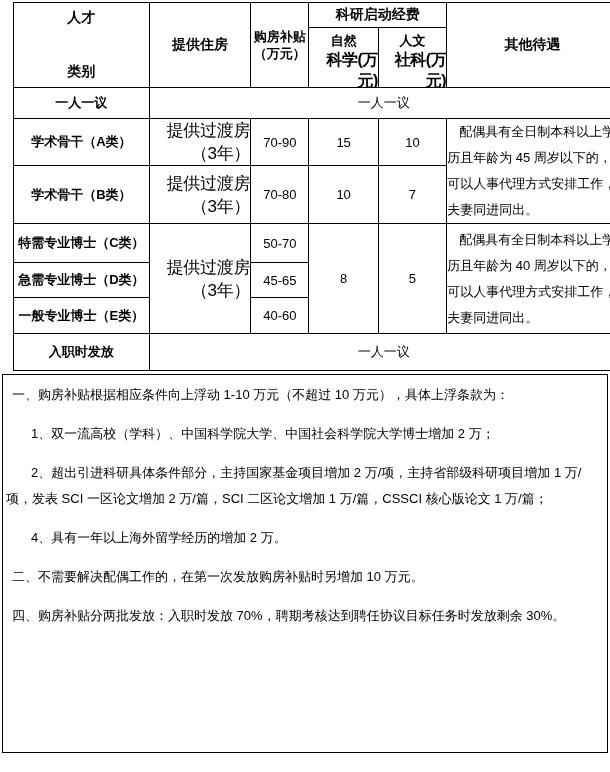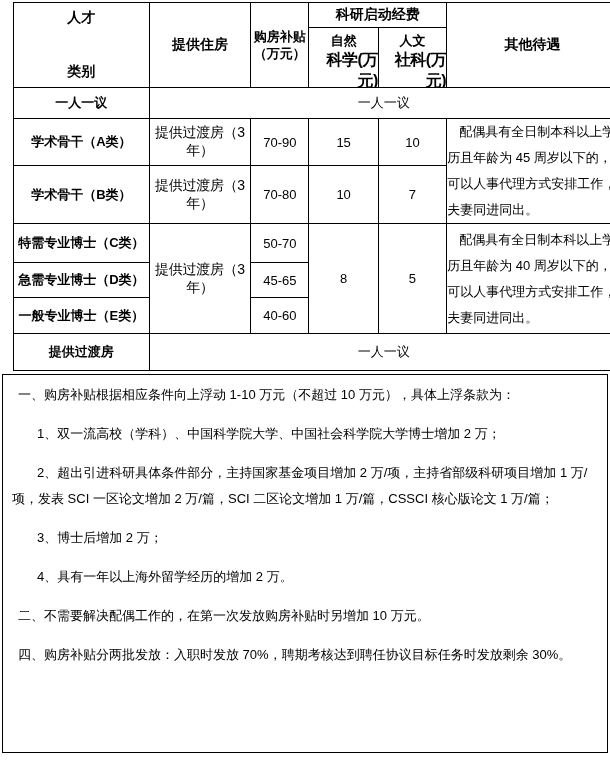--- a/index.html
+++ b/index.html
@@ -61,39 +61,40 @@
   .cat {
     font-weight: bold;
     font-size: 13px;
     text-align: center;
   }
   .center {
     font-size: 13px;
     text-align: center;
   }
   .housing {
-    font-size: 14px;
+    font-size: 17px;
     letter-spacing: -0.3px;
+    text-align: right;
   }
   .spouse {
     font-size: 13px;
     line-height: 26px;
     vertical-align: top;
     padding: 2px 3px 0 3px;
     text-indent: 12px;
   }
   .spouse-cde { padding-top: 14px; }
   
   .notes {
     border: 1px solid #000;
     margin: 3px 10px 0 2px;
     box-sizing: border-box;
     width: 606px;
     height: 379px;
-    padding: 7px 6px 0 9px;
+    padding: 7px 6px 0 3px;
     overflow: hidden;
   }
   .notes p {
     margin: 0 0 13px 0;
     font-size: 13px;
     line-height: 26px;
     text-indent: 6px;
   }
   .notes p.sub { text-indent: 25px; }
 </style>
@@ -178,29 +179,28 @@
       <td class="cat">急需专业博士（D类）</td>
       <td class="center">45-65</td>
     </tr>
 
     <tr style="height:36px">
       <td class="cat">一般专业博士（E类）</td>
       <td class="center">40-60</td>
     </tr>
 
     <tr style="height:37px">
-      <td class="cat">提供过渡房</td>
+      <td class="cat">入职时发放</td>
       <td class="center" colspan="5">一人一议</td>
     </tr>
   </tbody>
     </table>
 
   <div class="notes">
     <p>一、购房补贴根据相应条件向上浮动 1-10 万元（不超过 10 万元），具体上浮条款为：</p>
     <p class="sub">1、双一流高校（学科）、中国科学院大学、中国社会科学院大学博士增加 2 万；</p>
     <p class="sub">2、超出引进科研具体条件部分，主持国家基金项目增加 2 万/项，主持省部级科研项目增加 1 万/项，发表 SCI 一区论文增加 2 万/篇，SCI 二区论文增加 1 万/篇，CSSCI 核心版论文 1 万/篇；</p>
-    <p class="sub">3、博士后增加 2 万；</p>
     <p class="sub">4、具有一年以上海外留学经历的增加 2 万。</p>
     <p>二、不需要解决配偶工作的，在第一次发放购房补贴时另增加 10 万元。</p>
     <p>四、购房补贴分两批发放：入职时发放 70%，聘期考核达到聘任协议目标任务时发放剩余 30%。</p>
   </div>
 
 </div>
 
 </body></html>

